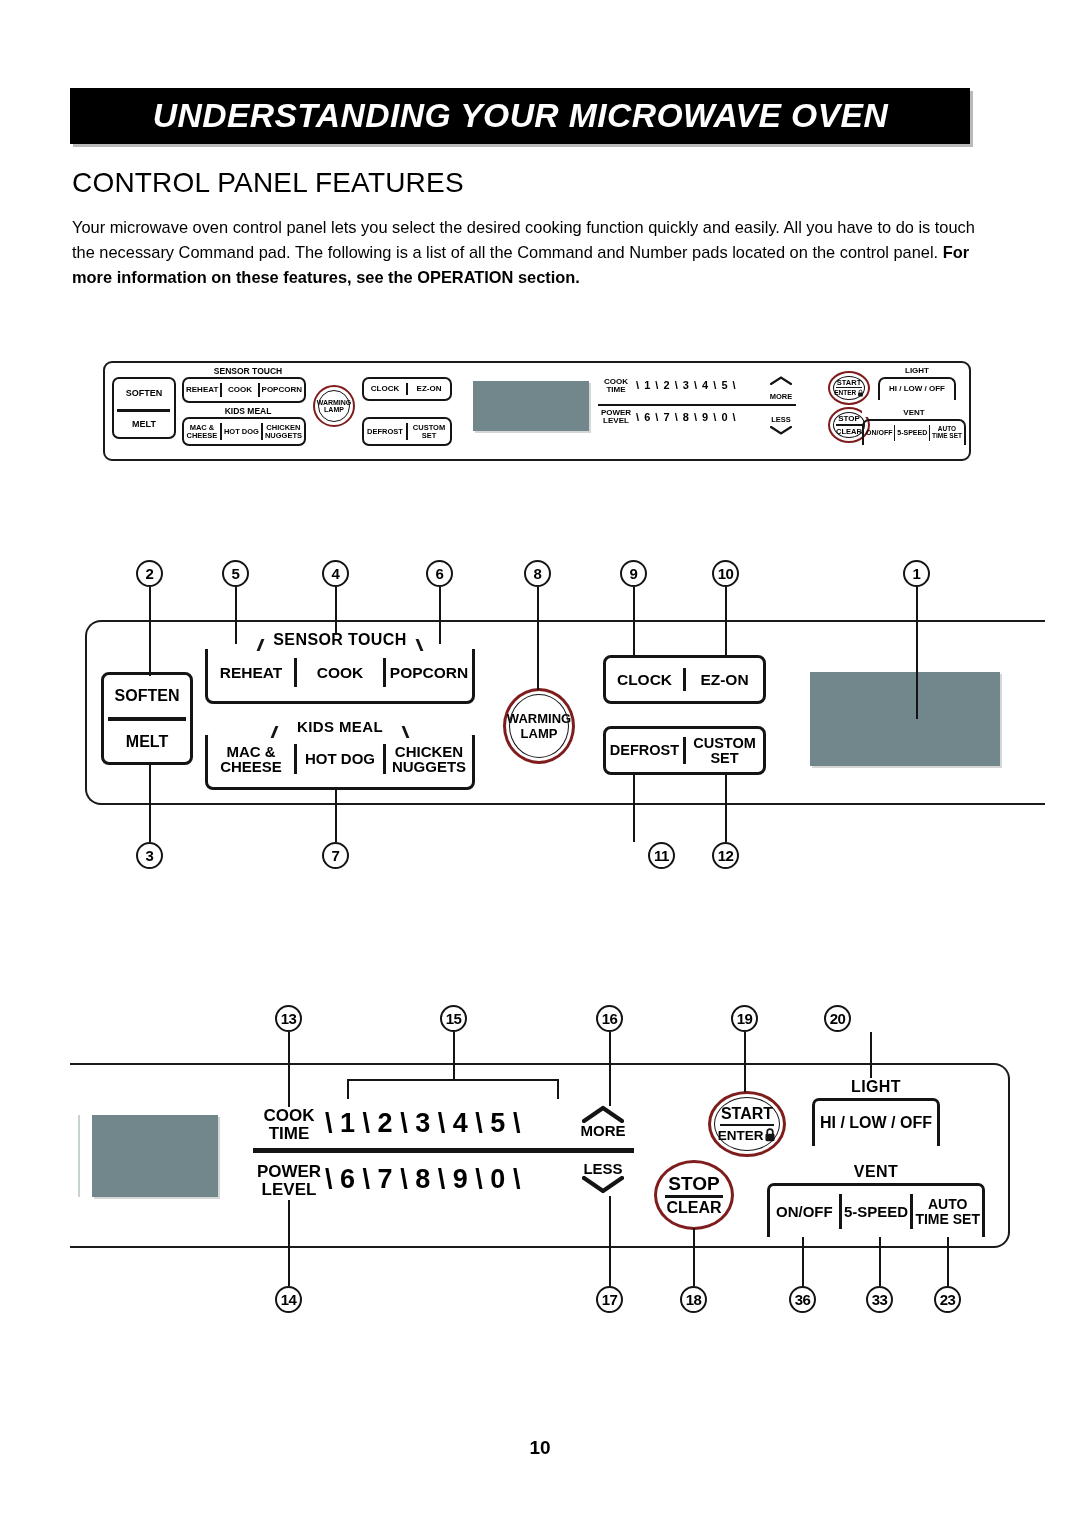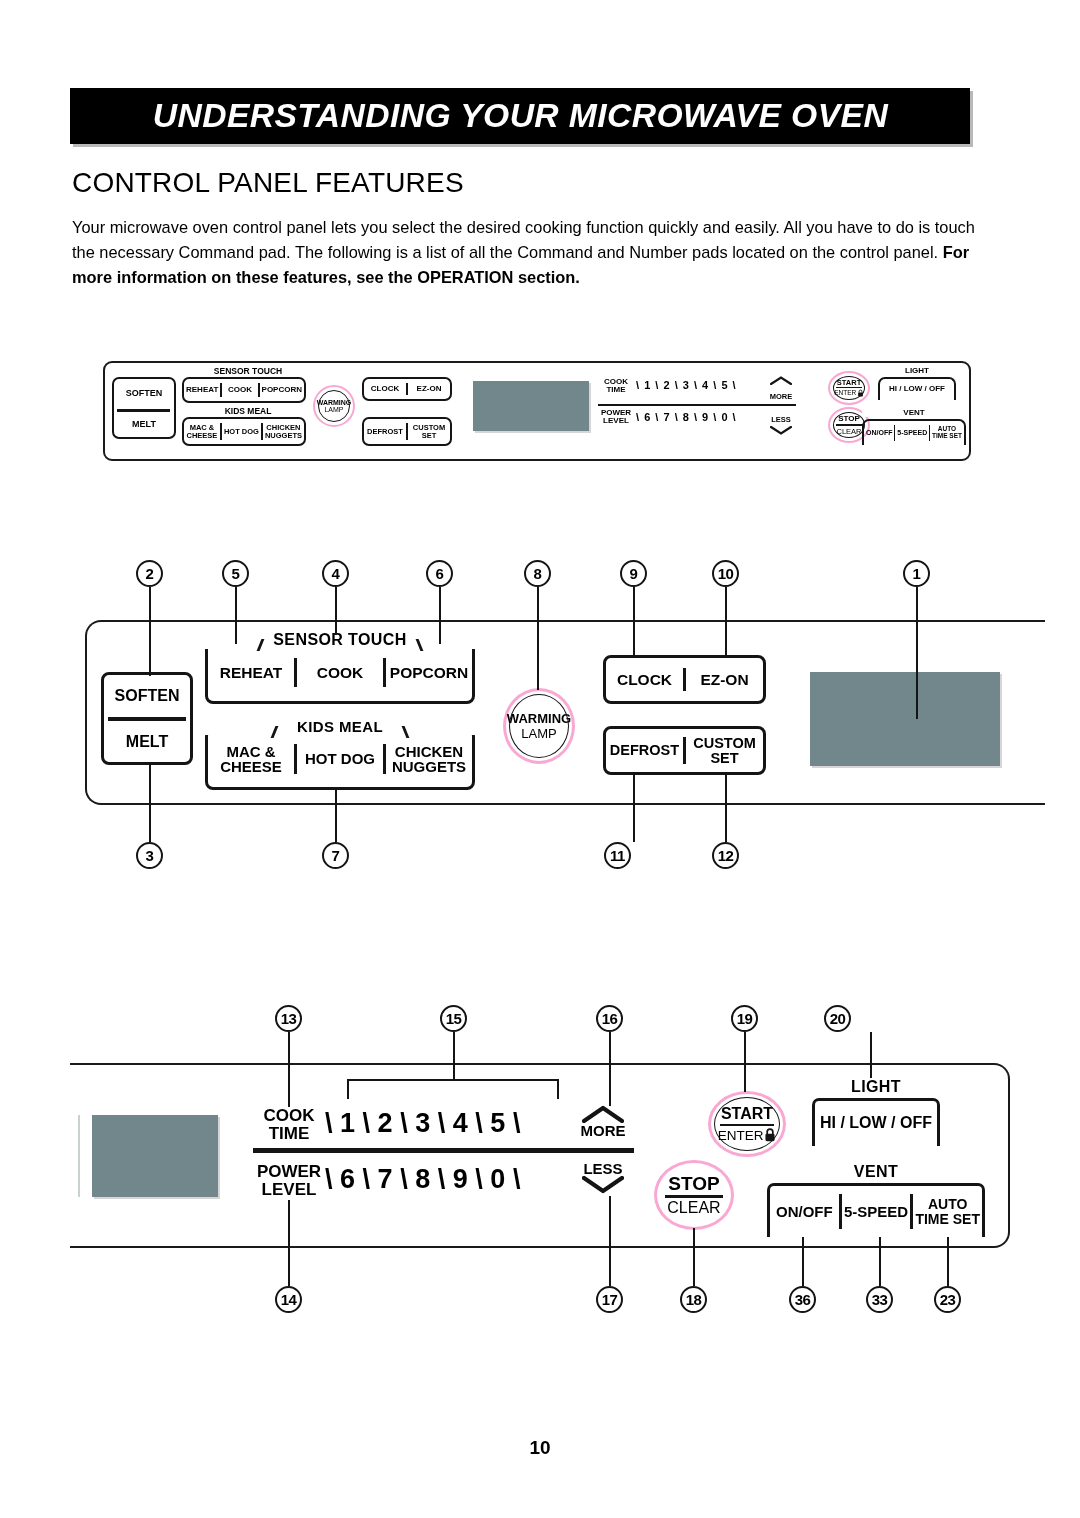--- a/index.html
+++ b/index.html
@@ -97,38 +97,38 @@
   .group-cap {
     position: absolute;
     font-weight: bold;
     text-align: center;
     white-space: nowrap;
     background: #fff;
   }
 
   .circle-btn {
     position: absolute;
-    border: 3px solid #f9a8d4;
+    border: 3px solid #7f1d1d;
     border-radius: 50%;
     box-sizing: border-box;
     display: flex;
     flex-direction: column;
     align-items: center;
     justify-content: center;
     background: #fff;
   }
   .circle-btn .inner-ring {
     position: absolute;
     left: 3px; top: 3px; right: 3px; bottom: 3px;
     border: 1.6px solid #141414;
     border-radius: 50%;
   }
   .circ-top { font-weight: bold; line-height: 1; }
   .circ-rule { background: #141414; }
-  .circ-bot { font-weight: normal; line-height: 1; display: flex; align-items: center; text-align: right; }
+  .circ-bot { font-weight: bold; line-height: 1; display: flex; align-items: center; text-align: right; }
 
   .display-lcd {
     position: absolute;
     background: #72878b;
     box-shadow: 2px 2px 0 rgba(180,180,180,0.55);
   }
 
   
   .callout {
     position: absolute;
@@ -512,21 +512,21 @@
 <div class="callout" style="left:136px; top:560px;">2</div>
 <div class="callout" style="left:222px; top:560px;">5</div>
 <div class="callout" style="left:322px; top:560px;">4</div>
 <div class="callout" style="left:426px; top:560px;">6</div>
 <div class="callout" style="left:524px; top:560px;">8</div>
 <div class="callout" style="left:620px; top:560px;">9</div>
 <div class="callout" style="left:712px; top:560px;">10</div>
 <div class="callout" style="left:903px; top:560px;">1</div>
 <div class="callout" style="left:136px; top:842px;">3</div>
 <div class="callout" style="left:322px; top:842px;">7</div>
-<div class="callout" style="left:604px; top:842px;">11</div>
+<div class="callout" style="left:648px; top:842px;">11</div>
 <div class="callout" style="left:712px; top:842px;">12</div>
 
 <div class="lead" style="left:288px; top:1032px; height:75px;"></div>
 <div class="lead" style="left:453px; top:1032px; height:47px;"></div>
 <div class="brace" style="left:347px; top:1079px; width:212px; height:20px; border-bottom:none;"></div>
 <div class="lead" style="left:609px; top:1032px; height:74px;"></div>
 <div class="lead" style="left:744px; top:1032px; height:60px;"></div>
 <div class="lead" style="left:870px; top:1032px; height:46px;"></div>
 
 <div class="lead" style="left:288px; top:1200px; height:86px;"></div>

